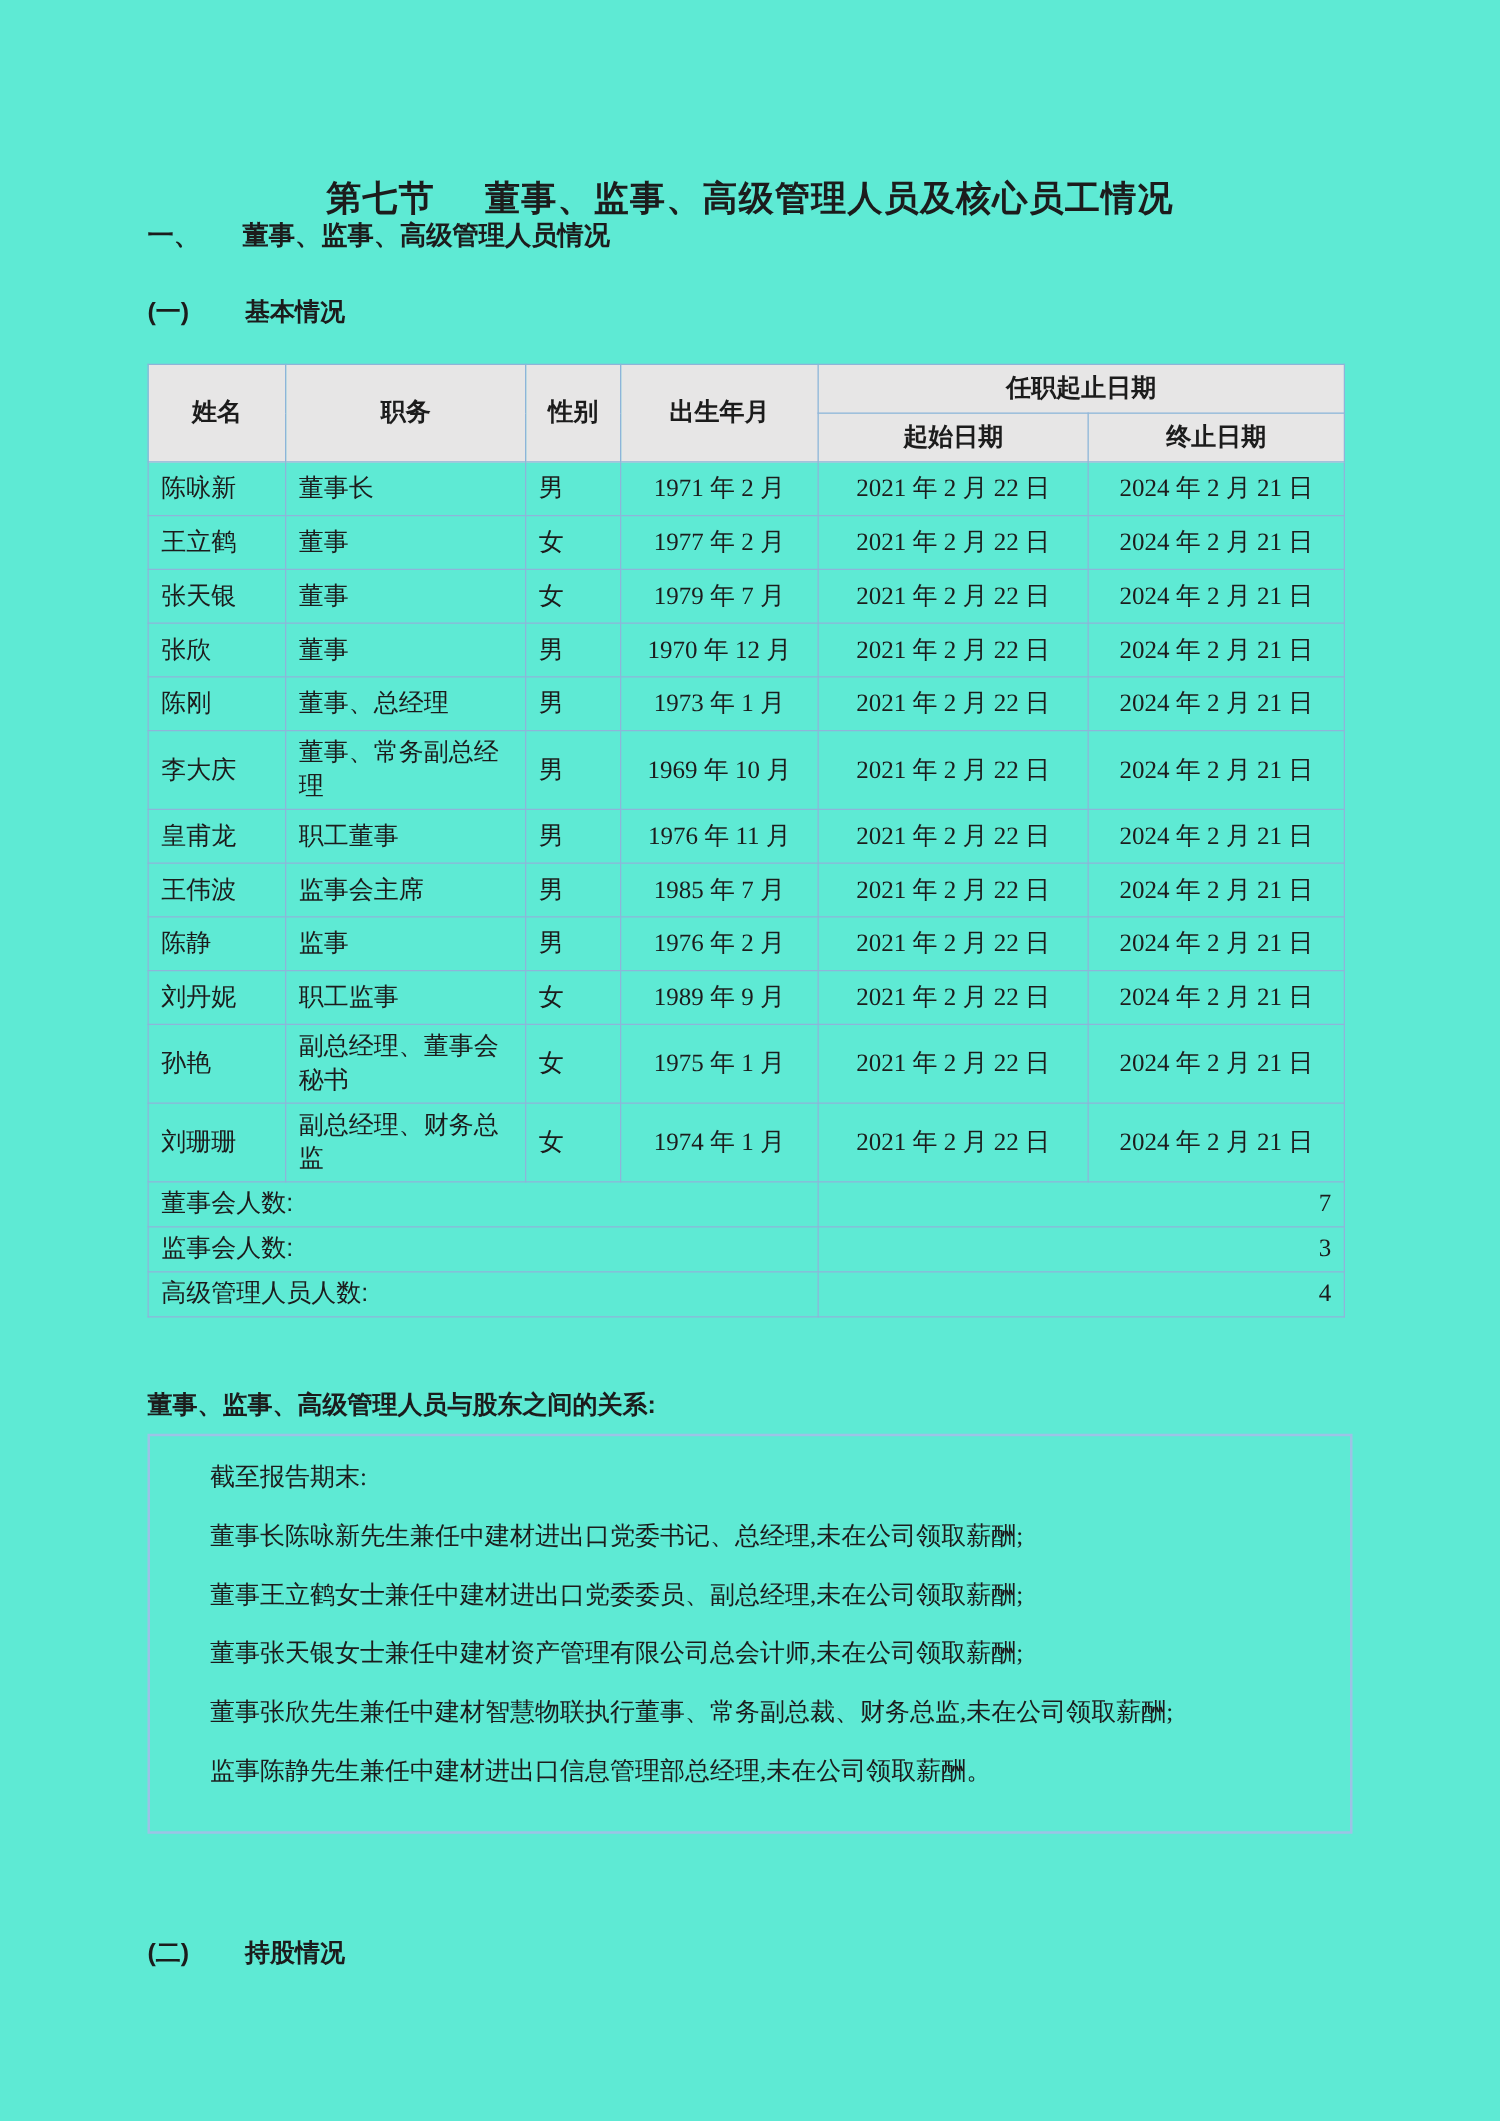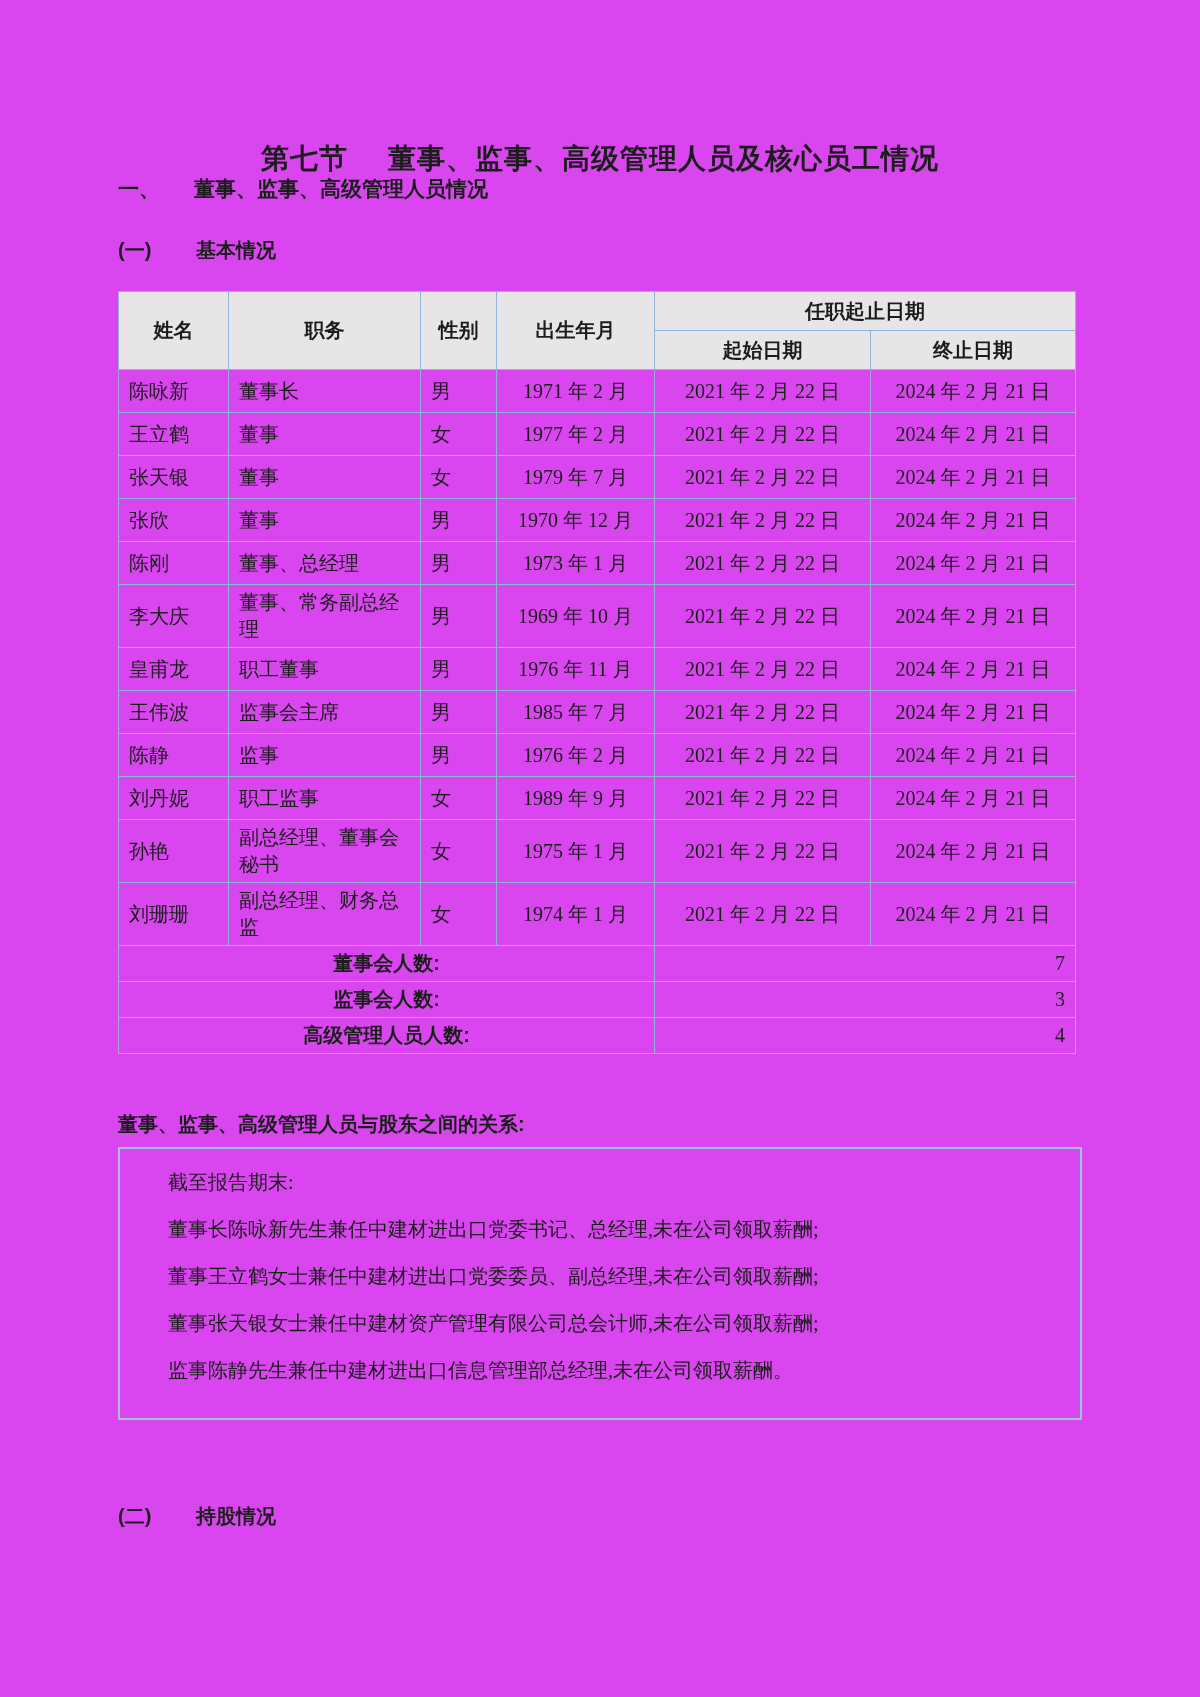--- a/index.html
+++ b/index.html
@@ -1,21 +1,21 @@
 <!DOCTYPE html>
 <html><head>
 <meta charset="utf-8">
 <style>
   html,body{margin:0;padding:0;background:#ffffff;}
   .page{
     position:relative;
     width:1200px;
     min-height:1697px;
     margin:0 auto;
-    background:#d946ef;
+    background:#5eead4;
     color:#1c1c1c;
     font-family:"Liberation Serif","DejaVu Serif",serif;
     box-sizing:border-box;
     padding:142px 118px 12px 118px;
   }
   
   .doc-title{
     text-align:center;
     font-family:"Liberation Sans","DejaVu Sans",sans-serif;
     font-weight:bold;
@@ -60,23 +60,22 @@
     font-family:"Liberation Sans","DejaVu Sans",sans-serif;
     font-weight:bold;
     text-align:center;
     height:34px;
     padding:2px 4px;
   }
   td.c-name, td.c-pos, td.c-gender{text-align:left;}
   td.c-birth, td.c-start, td.c-end{text-align:center;padding-left:4px;padding-right:4px;}
   tr.body-row td{height:34px;}
   td.sum-label{
-    text-align:center;
-    font-family:"Liberation Sans","DejaVu Sans",sans-serif;
-    font-weight:bold;
+    font-family:"Liberation Sans","DejaVu Sans",sans-serif;
+    font-weight:normal;
     height:26px;
     line-height:24px;
     margin-left:40px;
   }
   td.sum-value{
     text-align:right;
     height:26px;
     line-height:24px;
     padding-right:12px;
   }
@@ -250,18 +249,19 @@
       </tbody>
   </table>
 
   <div class="rel-heading">董事、监事、高级管理人员与股东之间的关系:</div>
 
   <div class="rel-box" id="rel-box">
       <div class="rel-para">截至报告期末:</div>
       <div class="rel-para">董事长陈咏新先生兼任中建材进出口党委书记、总经理,未在公司领取薪酬;</div>
       <div class="rel-para">董事王立鹤女士兼任中建材进出口党委委员、副总经理,未在公司领取薪酬;</div>
       <div class="rel-para">董事张天银女士兼任中建材资产管理有限公司总会计师,未在公司领取薪酬;</div>
+      <div class="rel-para">董事张欣先生兼任中建材智慧物联执行董事、常务副总裁、财务总监,未在公司领取薪酬;</div>
       <div class="rel-para">监事陈静先生兼任中建材进出口信息管理部总经理,未在公司领取薪酬。</div>
     </div>
 
   <div class="h3 holding"><span class="num">(二)</span><span>持股情况</span></div>
 
 </div>
 
 </body></html>

